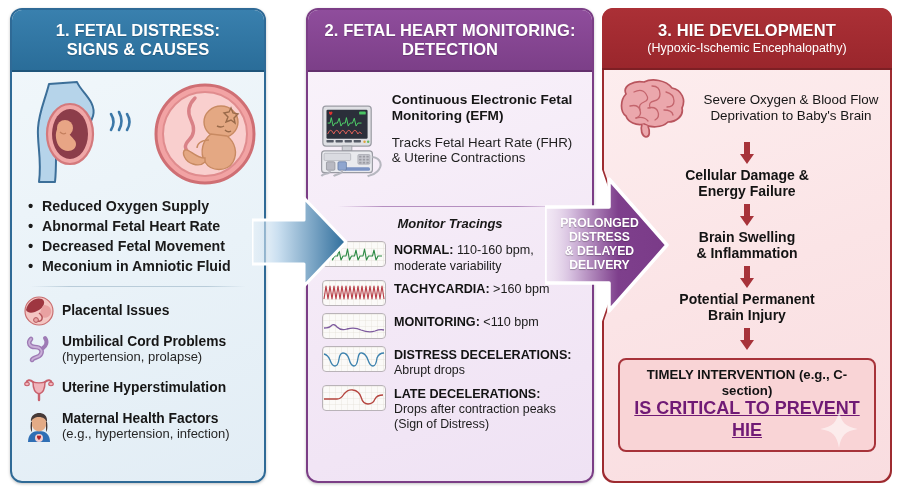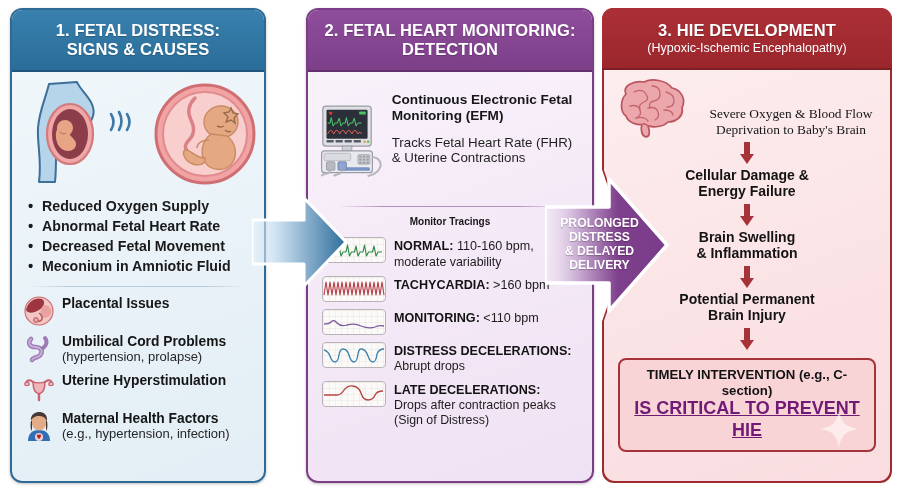--- a/index.html
+++ b/index.html
@@ -141,21 +141,21 @@
 
   .divider1 {
     height: 1px;
     margin: 9px 18px 0 18px;
     background: linear-gradient(90deg,rgba(150,175,195,0) 0%, #b9ccd9 18%, #b9ccd9 82%, rgba(150,175,195,0) 100%);
   }
 
   #p1-causes { margin: 8px 0 0 12px; }
   .cause-row {
     display: flex;
-    align-items: flex-start;
+    align-items: center;
     gap: 8px;
     margin-bottom: 7px;
   }
   .cause-ico { width: 30px; height: 30px; flex: 0 0 30px; margin-top: 1px; }
   .cause-txt { padding-top: 1px; }
   .cause-title {
     font-size: 13.8px; font-weight: bold; color: #161616; line-height: 1.12;
   }
   .cause-sub {
     font-size: 13px; color: #262626; line-height: 1.15; margin-top: 1px;
@@ -178,48 +178,48 @@
   }
 
   .divider2 {
     height: 1px;
     margin: 4px 30px 0 30px;
     background: linear-gradient(90deg,rgba(155,110,165,0) 0%, #b58ec0 20%, #b58ec0 80%, rgba(155,110,165,0) 100%);
   }
 
   #tracings-title {
     text-align: center;
-    font-size: 10px;
+    font-size: 13px;
     font-weight: bold;
     color: #171717;
     margin-top: 9px;
+    font-style: italic;
   }
 
   #tracings-list { margin: 9px 0 0 14px; }
   .tr-row { display: flex; align-items: flex-start; gap: 8px; margin-bottom: 6px; }
   .tr-thumb {
     width: 64px; height: 26px; flex: 0 0 64px;
     background: #fbfaf8;
     border: 1px solid #b9b3b8;
     border-radius: 4px;
     overflow: hidden;
     margin-top: 1px;
   }
   .tr-text { line-height: 1.16; padding-top: 0px; }
   .tr-label { font-size: 12.6px; font-weight: bold; color: #131313; }
   .tr-val { font-size: 12.6px; font-weight: normal; color: #1c1c1c; }
   .tr-note { font-size: 12.4px; color: #1c1c1c; display: block; }
 
   
   #p3-top {
     display: flex;
-    align-items: flex-end;
+    align-items: center;
     gap: 12px;
     padding: 8px 10px 0 8px;
-    font-family: Liberation Serif, serif;
   }
   #p3-lead {
     font-size: 13.4px; color: #161616; text-align: center; line-height: 1.2;
     flex: 1;
   }
   .chain-step {
     text-align: center;
     font-size: 14px;
     font-weight: bold;
     color: #131313;

